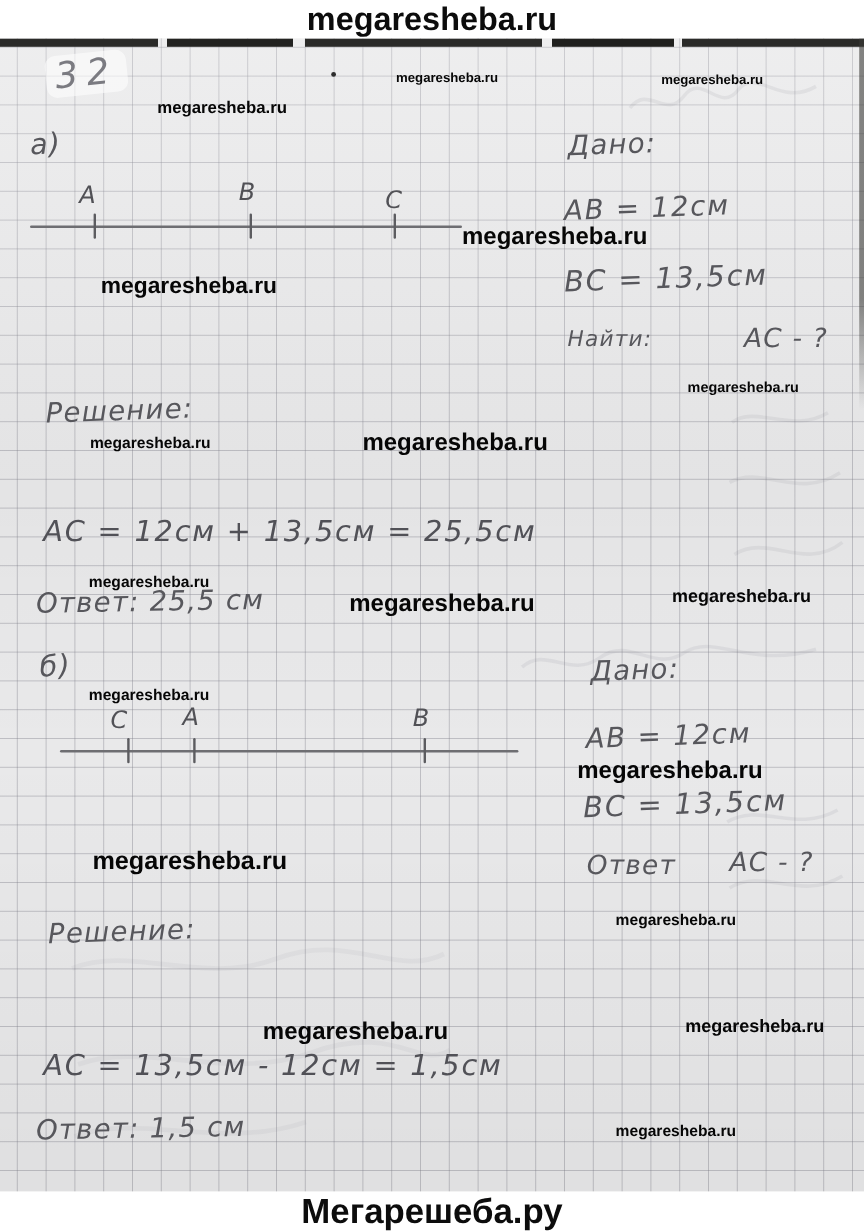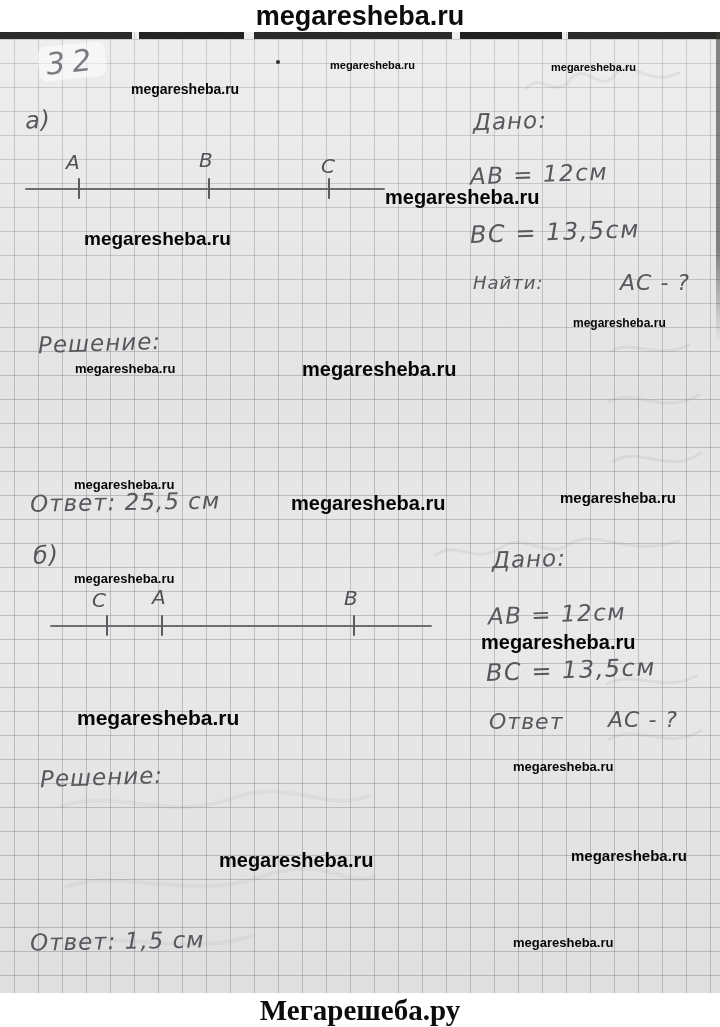--- a/index.html
+++ b/index.html
@@ -3,21 +3,21 @@
 <meta charset="utf-8">
 <style>
   html,body{margin:0;padding:0;}
   body{width:720px;height:1027px;position:relative;background:#ffffff;overflow:hidden;
        font-family:"Liberation Sans",sans-serif;}
   .band{position:absolute;left:0;width:720px;background:#ffffff;display:flex;
         align-items:center;justify-content:center;}
   .band-text{font-weight:700;color:#0c0c0c;letter-spacing:0;}
   #hdr{top:0;height:32px;}
   #hdr .band-text{font-size:27px;}
-  #ftr{top:993px;height:34px;font-family:Liberation Serif, serif;}
+  #ftr{top:993px;height:34px;}
   #ftr .band-text{font-size:29px;}
   
   .scan{position:absolute;left:0;top:32px;width:720px;height:961px;
         background-color:#e9e9ea;
         background-image:
           linear-gradient(180deg, rgba(255,255,255,.22), rgba(0,0,0,.025) 38%, rgba(255,255,255,0) 62%, rgba(0,0,0,.04) 97%),
           linear-gradient(90deg, rgba(125,125,136,.40) 1px, transparent 1px),
           linear-gradient(rgba(125,125,136,.40) 1px, transparent 1px);
         background-size:100% 100%, 24px 24px, 24px 24px;
         background-position:0 0, 14px 0, 0 7px;
@@ -109,37 +109,39 @@
   <div class="plabel" style="left:199px;top:116px;">В</div>
   <div class="plabel" style="left:321px;top:122px;">С</div>
 
   <div class="hw" style="left:473px;top:76px;font-size:23px;transform:rotate(-2deg);">Дано:</div>
   <div class="hw hw-eq" style="left:470px;top:129px;transform:rotate(-2deg);">АВ = 12см</div>
   <div class="hw hw-eq" style="left:470px;top:186px;font-size:24px;transform:rotate(-2deg);">ВС = 13,5см</div>
   <div class="hw" style="left:473px;top:240px;font-size:18px;font-style:italic;">Найти:</div>
   <div class="hw" style="left:620px;top:238px;font-size:22px;">АС - ?</div>
 
   <div class="hw" style="left:38px;top:298px;font-size:23px;transform:rotate(-2deg);">Решение:</div>
+  <div class="hw hw-calc" style="left:36px;top:397px;">АС = 12см + 13,5см = 25,5см</div>
   <div class="hw" style="left:30px;top:457px;font-size:23px;transform:rotate(-1deg);">Ответ: 25,5 см</div>
 
   <div class="hw hw-big" style="left:33px;top:509px;transform:rotate(-4deg);">б)</div>
 
   <div class="line" style="left:50px;top:593px;width:382px;"></div>
   <div class="tick" style="left:106px;top:583px;"></div>
   <div class="tick" style="left:161px;top:583px;"></div>
   <div class="tick" style="left:353px;top:583px;"></div>
   <div class="plabel" style="left:92px;top:556px;">С</div>
   <div class="plabel" style="left:152px;top:553px;">А</div>
   <div class="plabel" style="left:344px;top:554px;">В</div>
 
   <div class="hw" style="left:492px;top:514px;font-size:23px;transform:rotate(-2deg);">Дано:</div>
   <div class="hw hw-eq" style="left:488px;top:569px;transform:rotate(-2deg);">АВ = 12см</div>
   <div class="hw hw-eq" style="left:486px;top:624px;font-size:24px;transform:rotate(-2deg);">ВС = 13,5см</div>
   <div class="hw" style="left:489px;top:677px;font-size:22px;">Ответ</div>
   <div class="hw" style="left:608px;top:675px;font-size:22px;">АС - ?</div>
 
   <div class="hw" style="left:40px;top:732px;font-size:23px;transform:rotate(-2deg);">Решение:</div>
+  <div class="hw hw-calc" style="left:36px;top:842px;">АС = 13,5см - 12см = 1,5см</div>
   <div class="hw" style="left:30px;top:896px;font-size:23px;transform:rotate(-1deg);">Ответ: 1,5 см</div>
 </div>
 
 <div class="band" id="ftr">
   <span class="band-text">Мегарешеба.ру</span>
 </div>
 
 </body></html>

